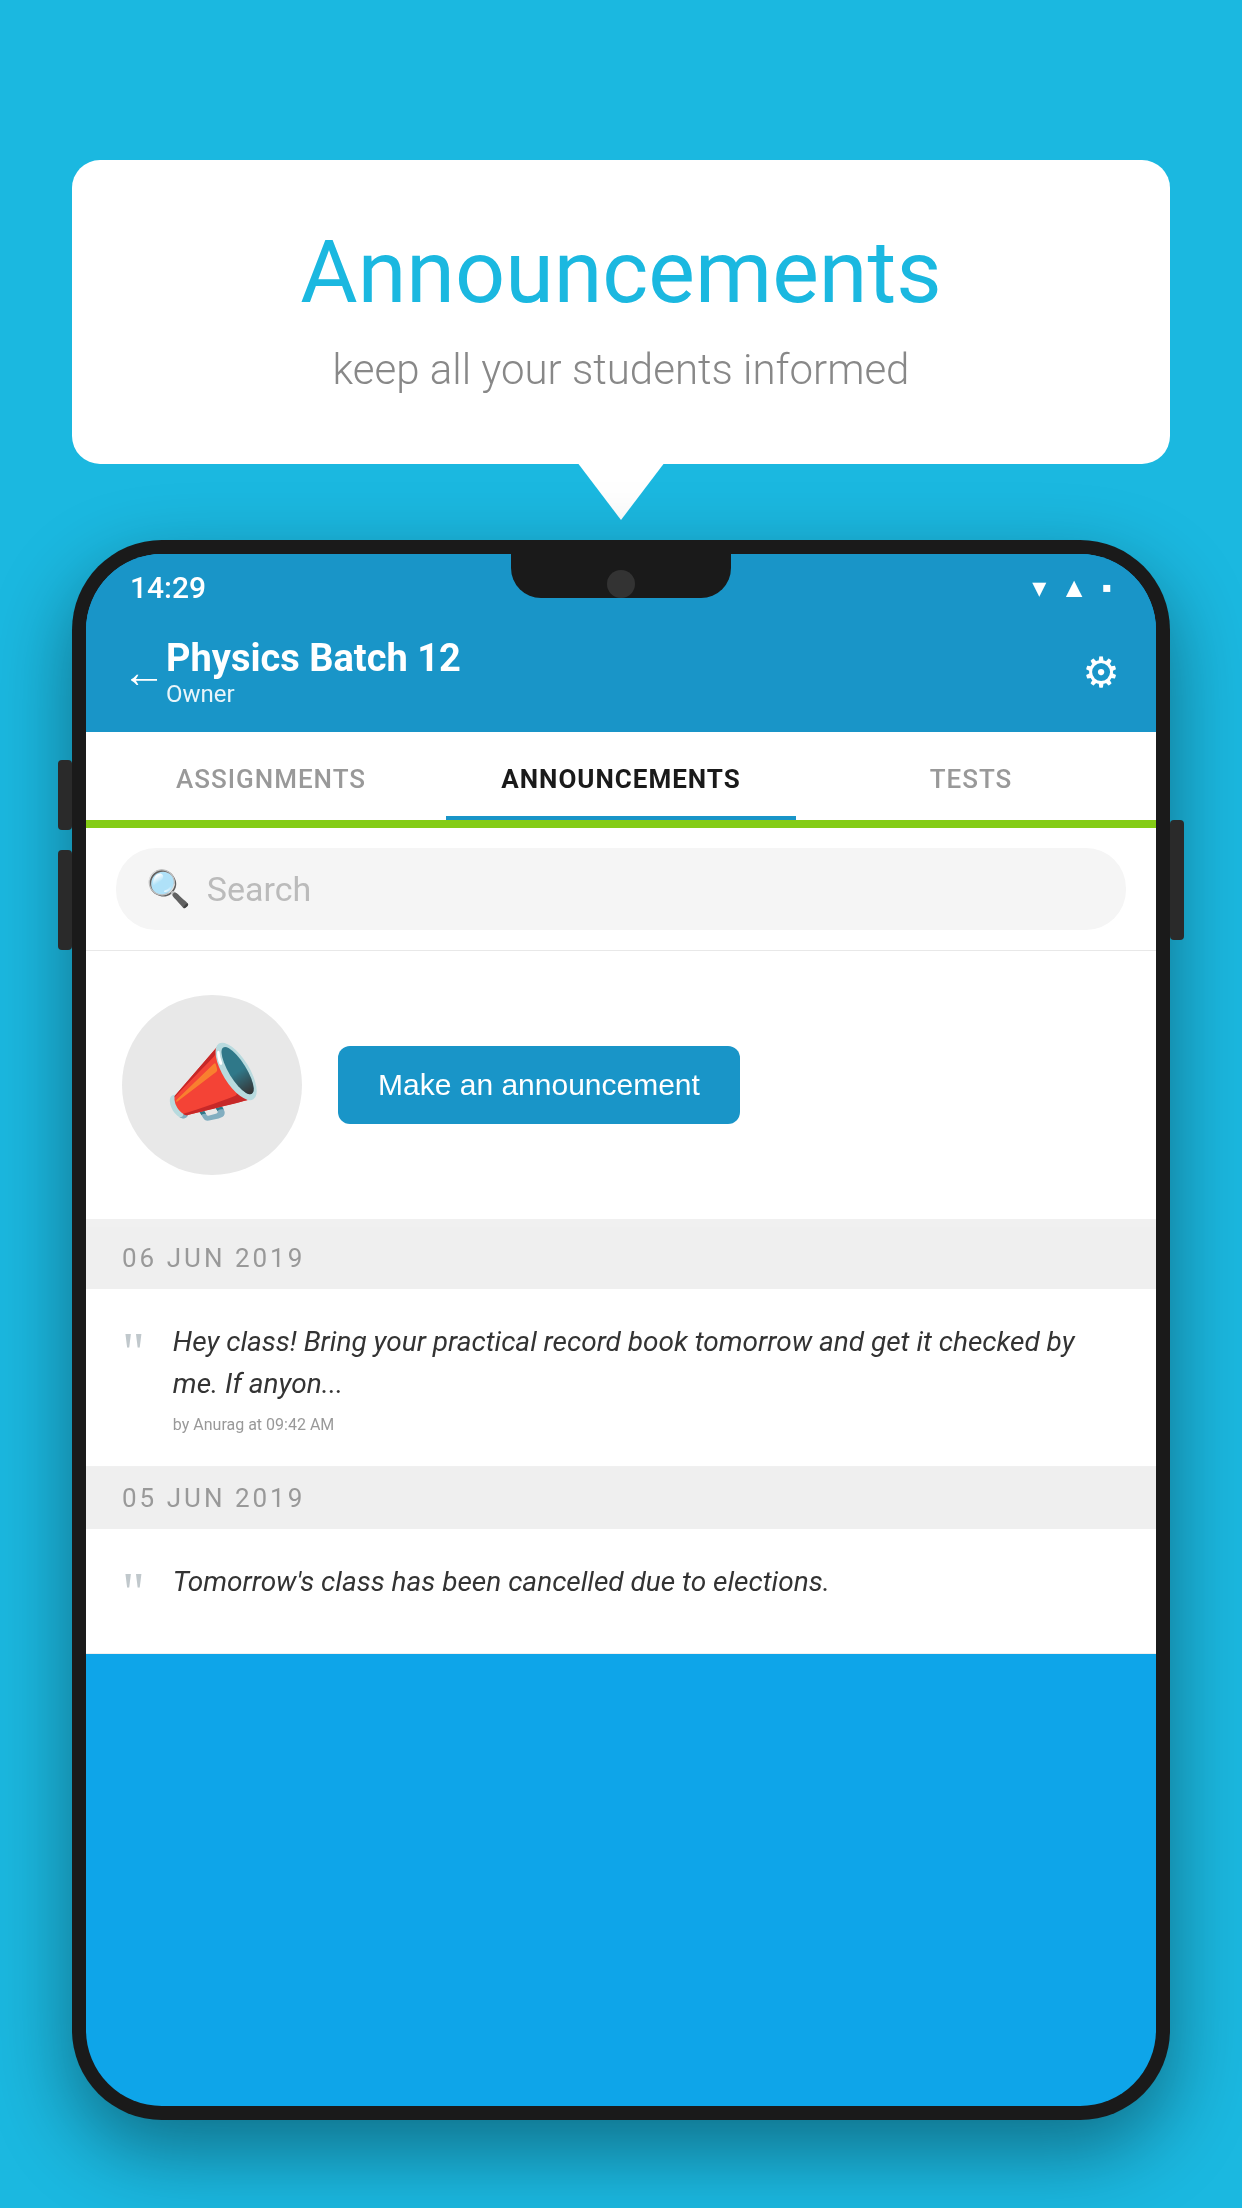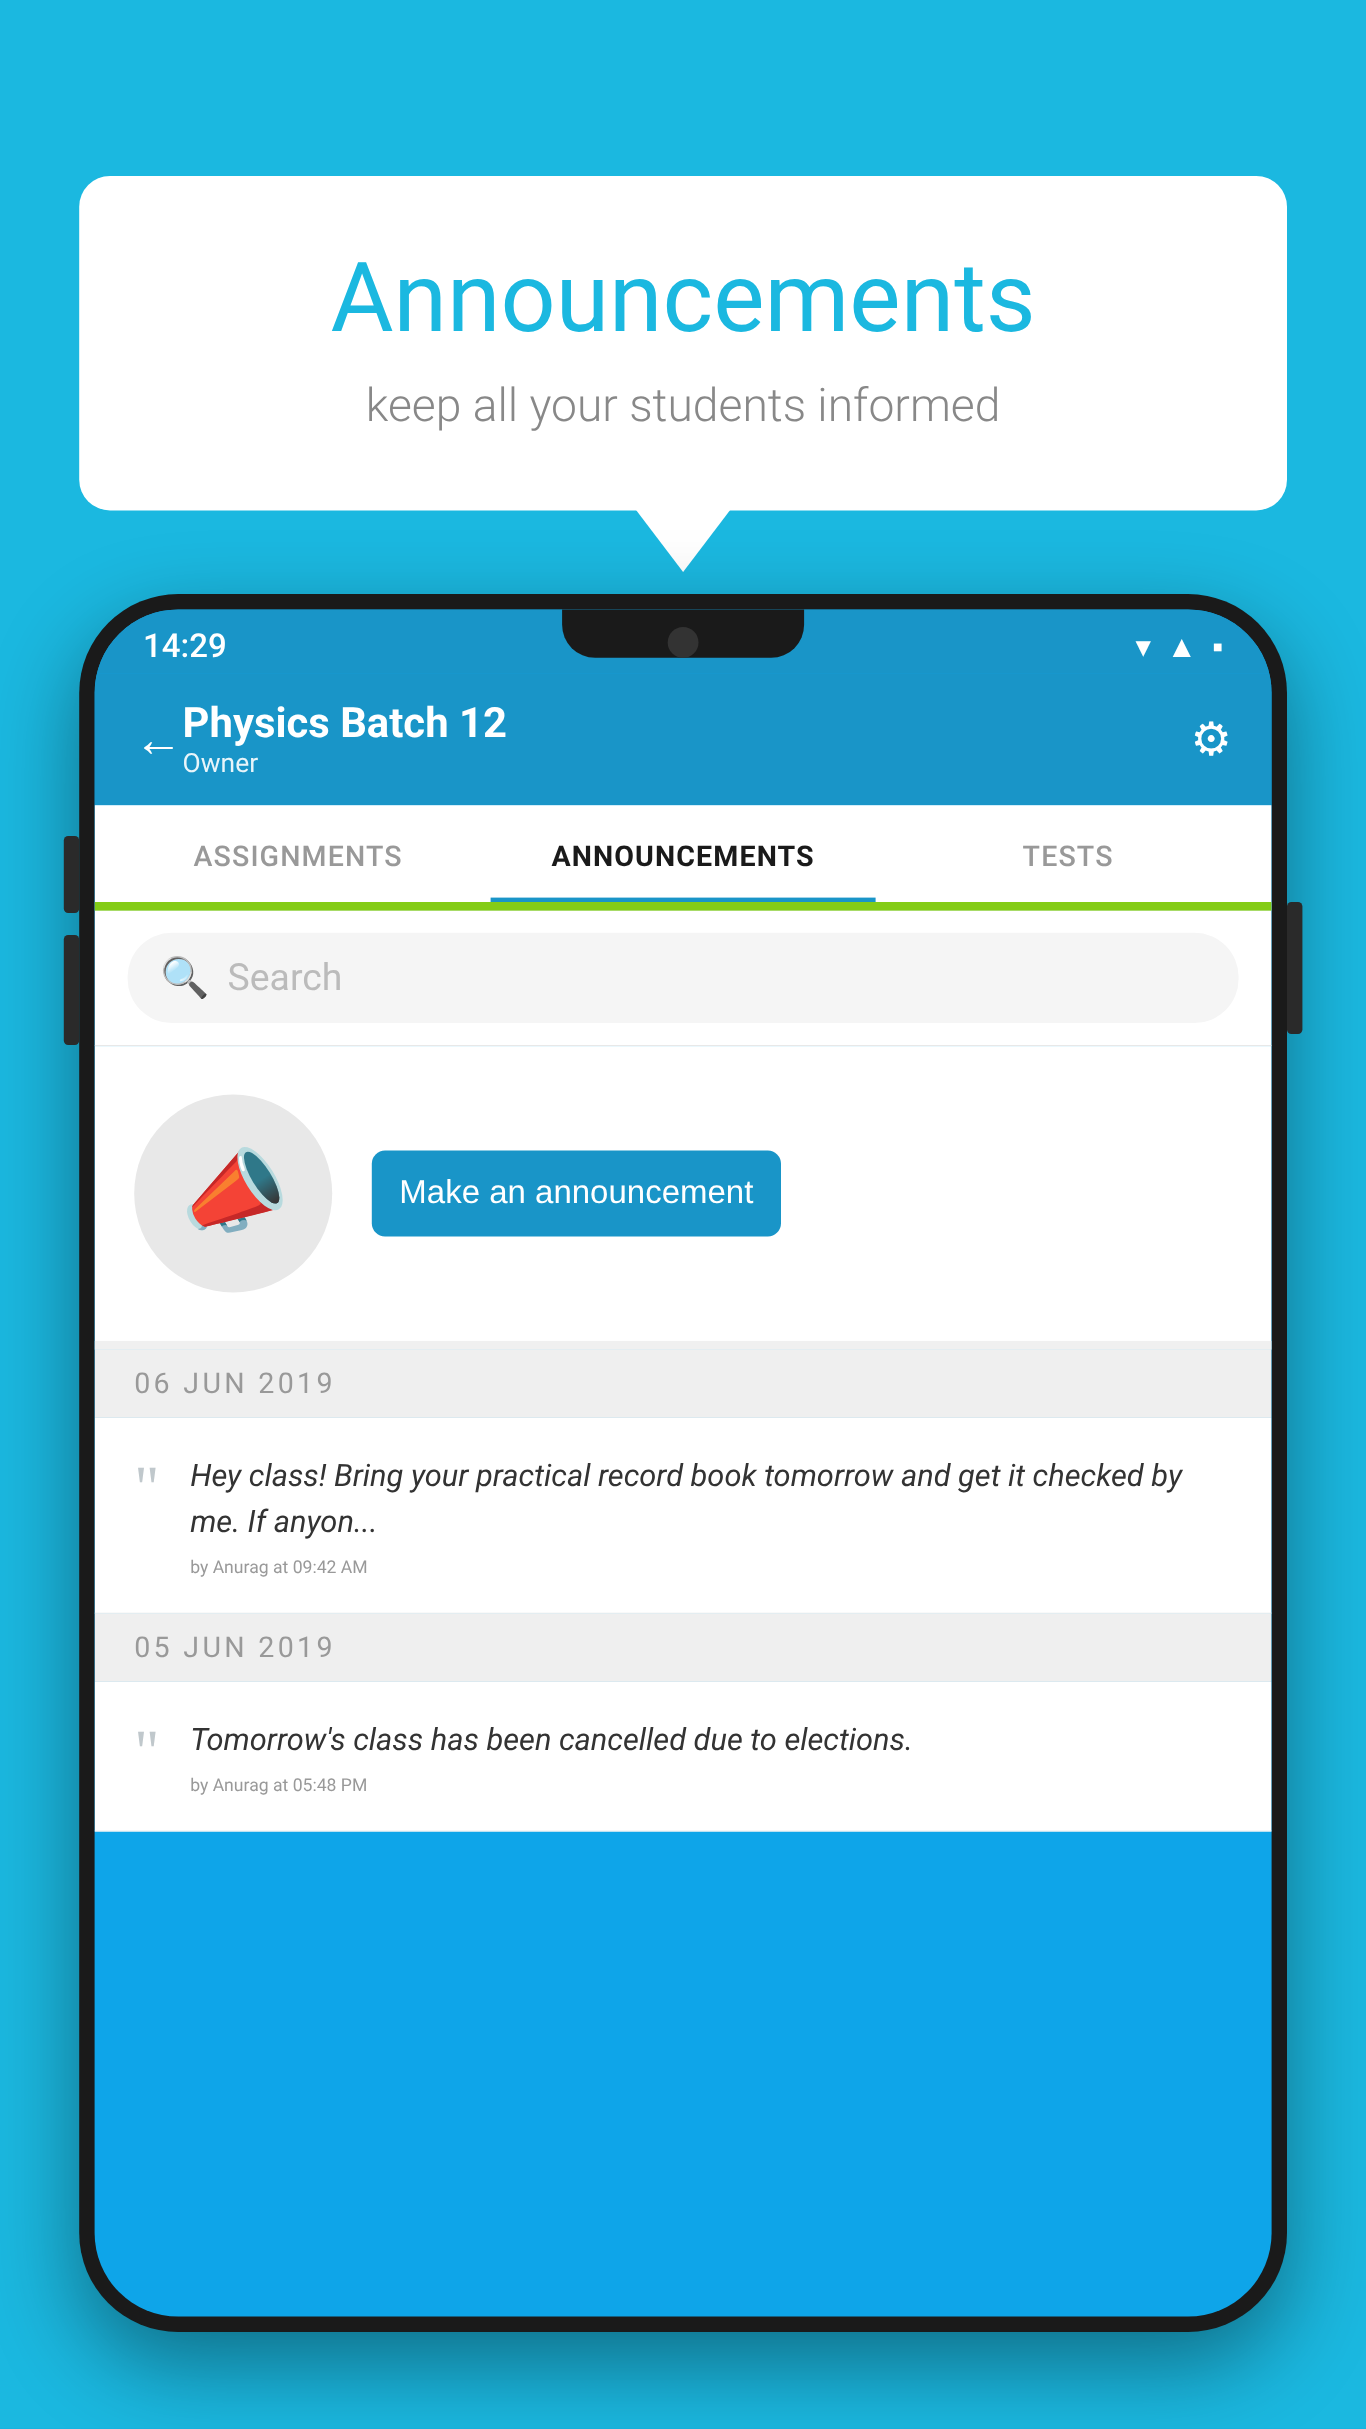--- a/index.html
+++ b/index.html
@@ -271,21 +271,21 @@
       font-size: 30px;
       line-height: 1.5;
       margin-bottom: 28px;
     }
 
     .make-announcement-btn {
       background: #1995c8;
       color: white;
       border: none;
       border-radius: 12px;
-      padding: 22px 25px;
+      padding: 22px 40px;
       font-size: 30px;
       font-weight: 500;
       cursor: pointer;
       display: inline-block;
     }
 
     
     .date-separator {
       background: #efefef;
       padding: 16px 36px;
@@ -437,19 +437,18 @@
           <div class="announcement-meta">by Anurag at 09:42 AM</div>
         </div>
       </div>
 
       <div class="date-separator">05  JUN  2019</div>
 
       <div class="announcement-item">
         <div class="quote-icon">"</div>
         <div class="announcement-content">
           <div class="announcement-text">Tomorrow's class has been cancelled due to elections.</div>
-          <div class="announcement-meta">by Anurag at 05:48 PM</div>
         </div>
       </div>
 
     </div>
   </div>
 </div>
 
 </body></html>

